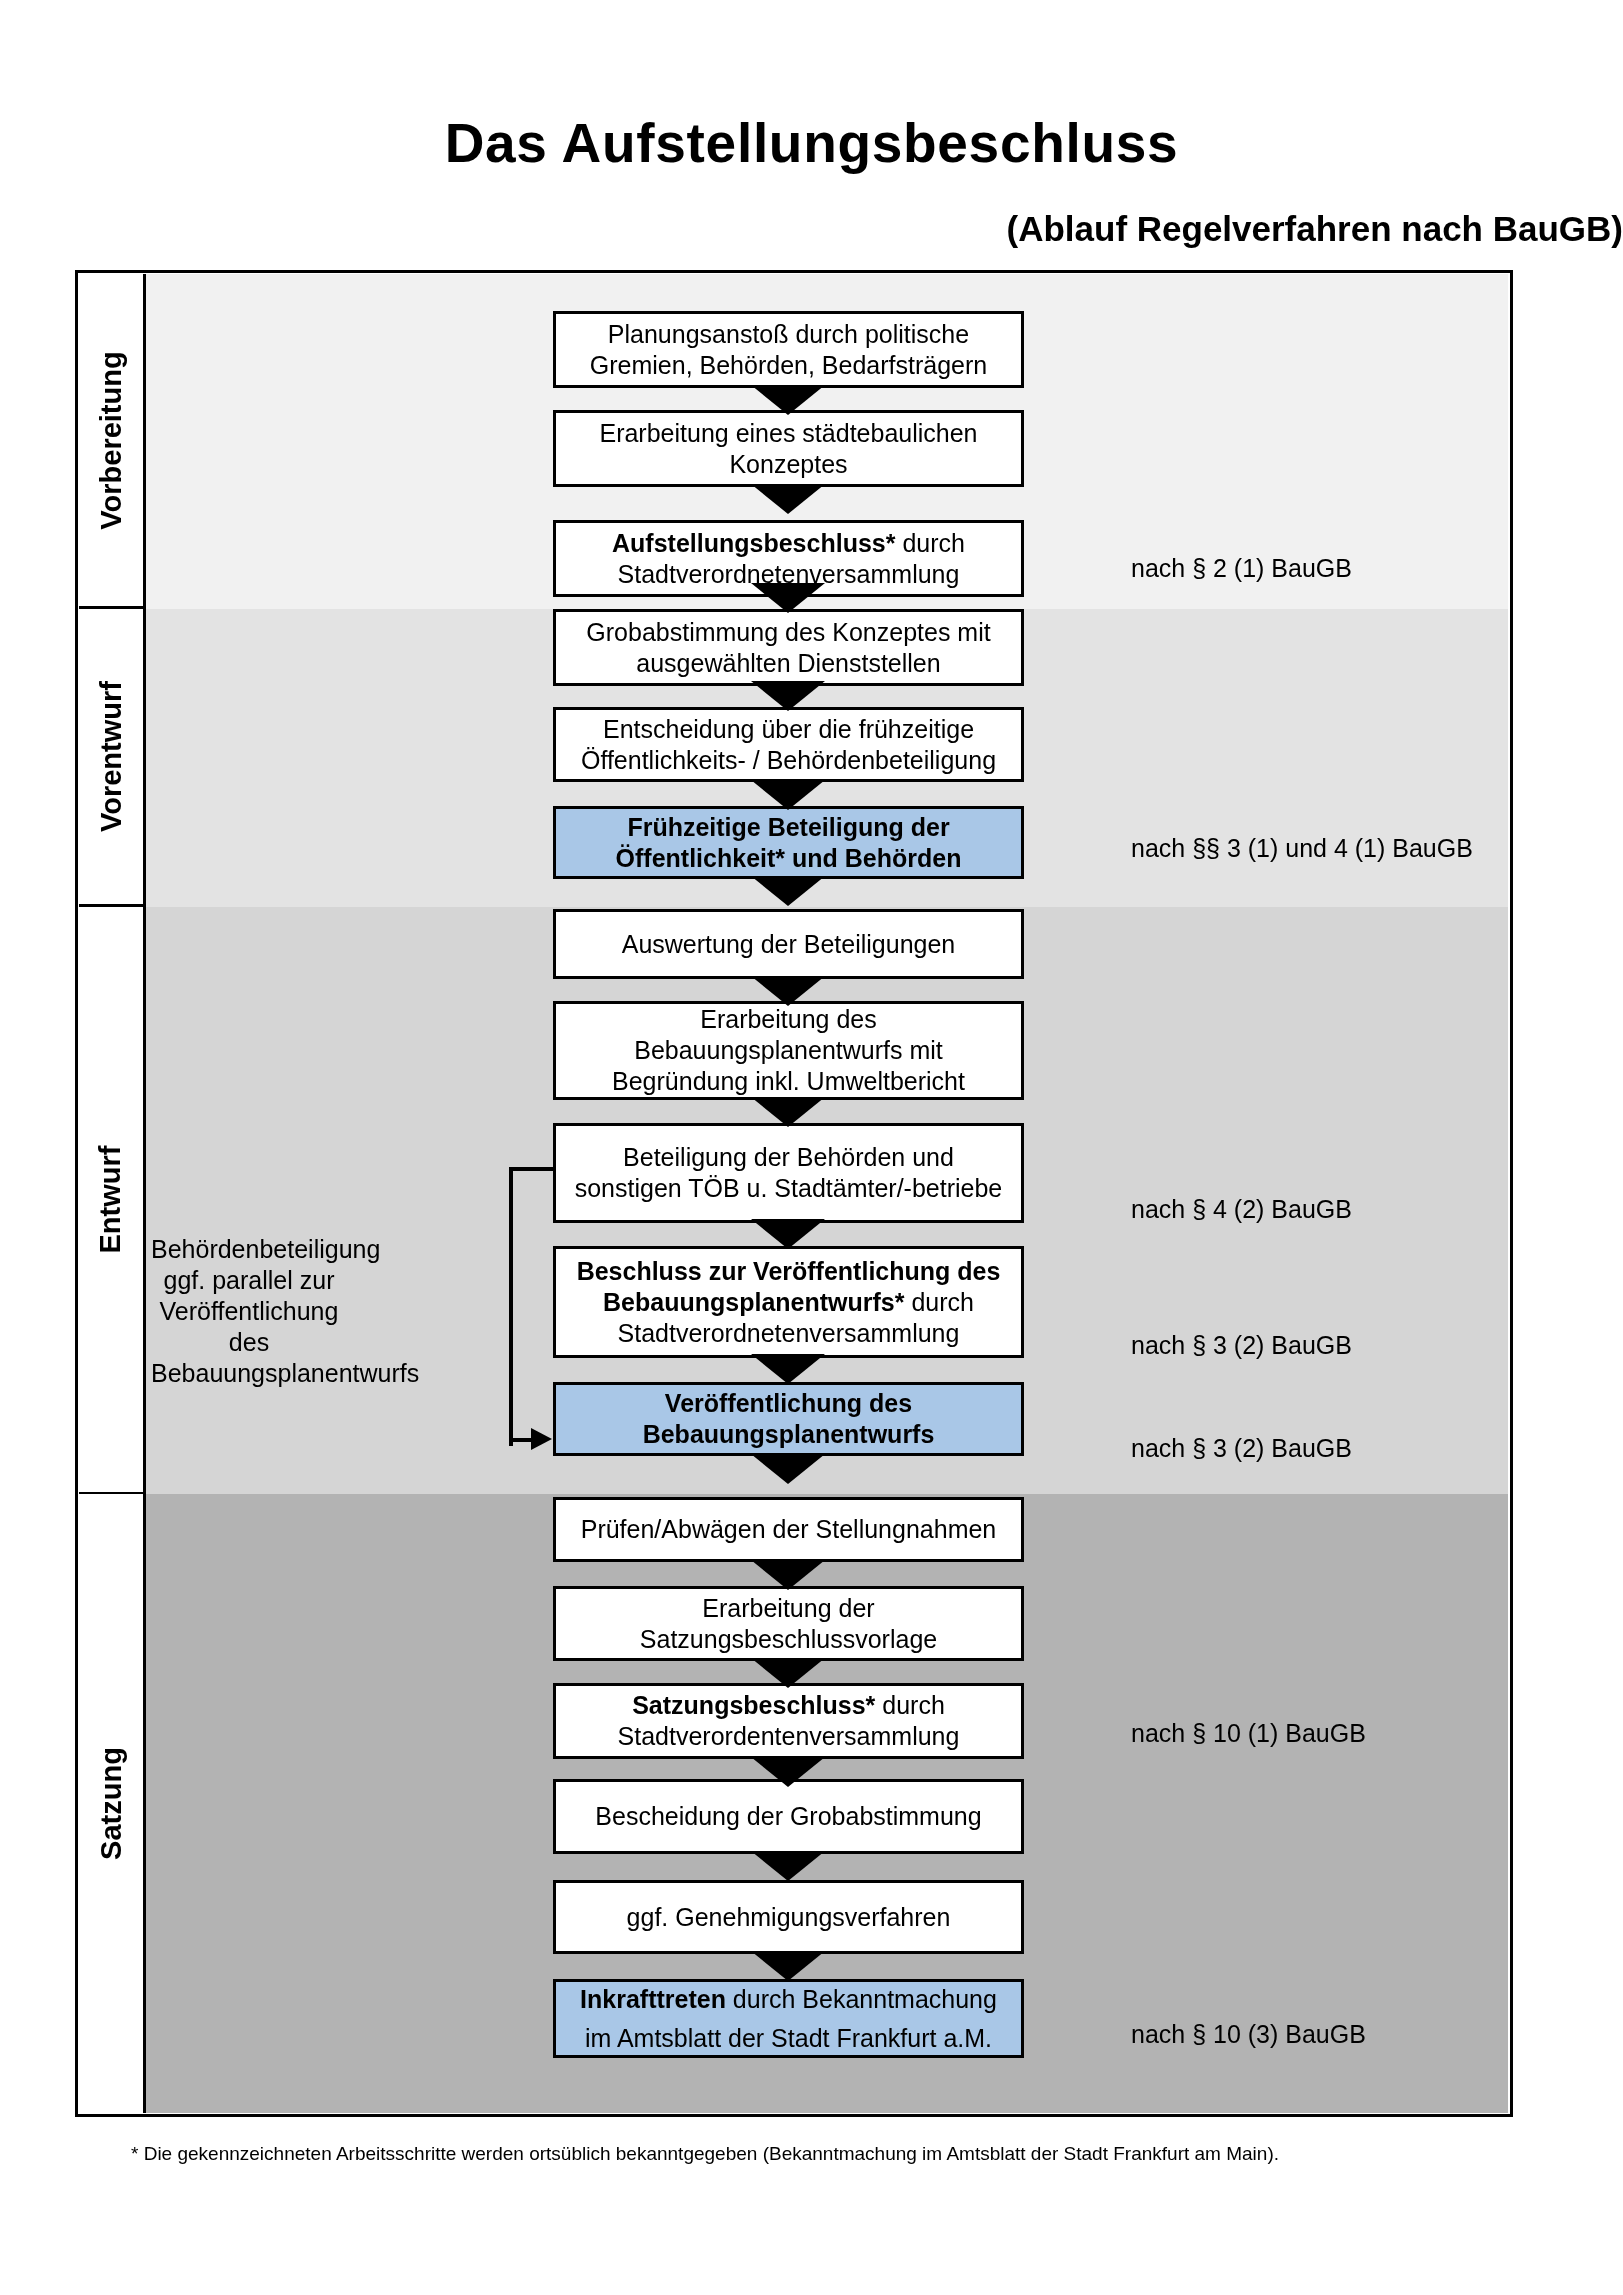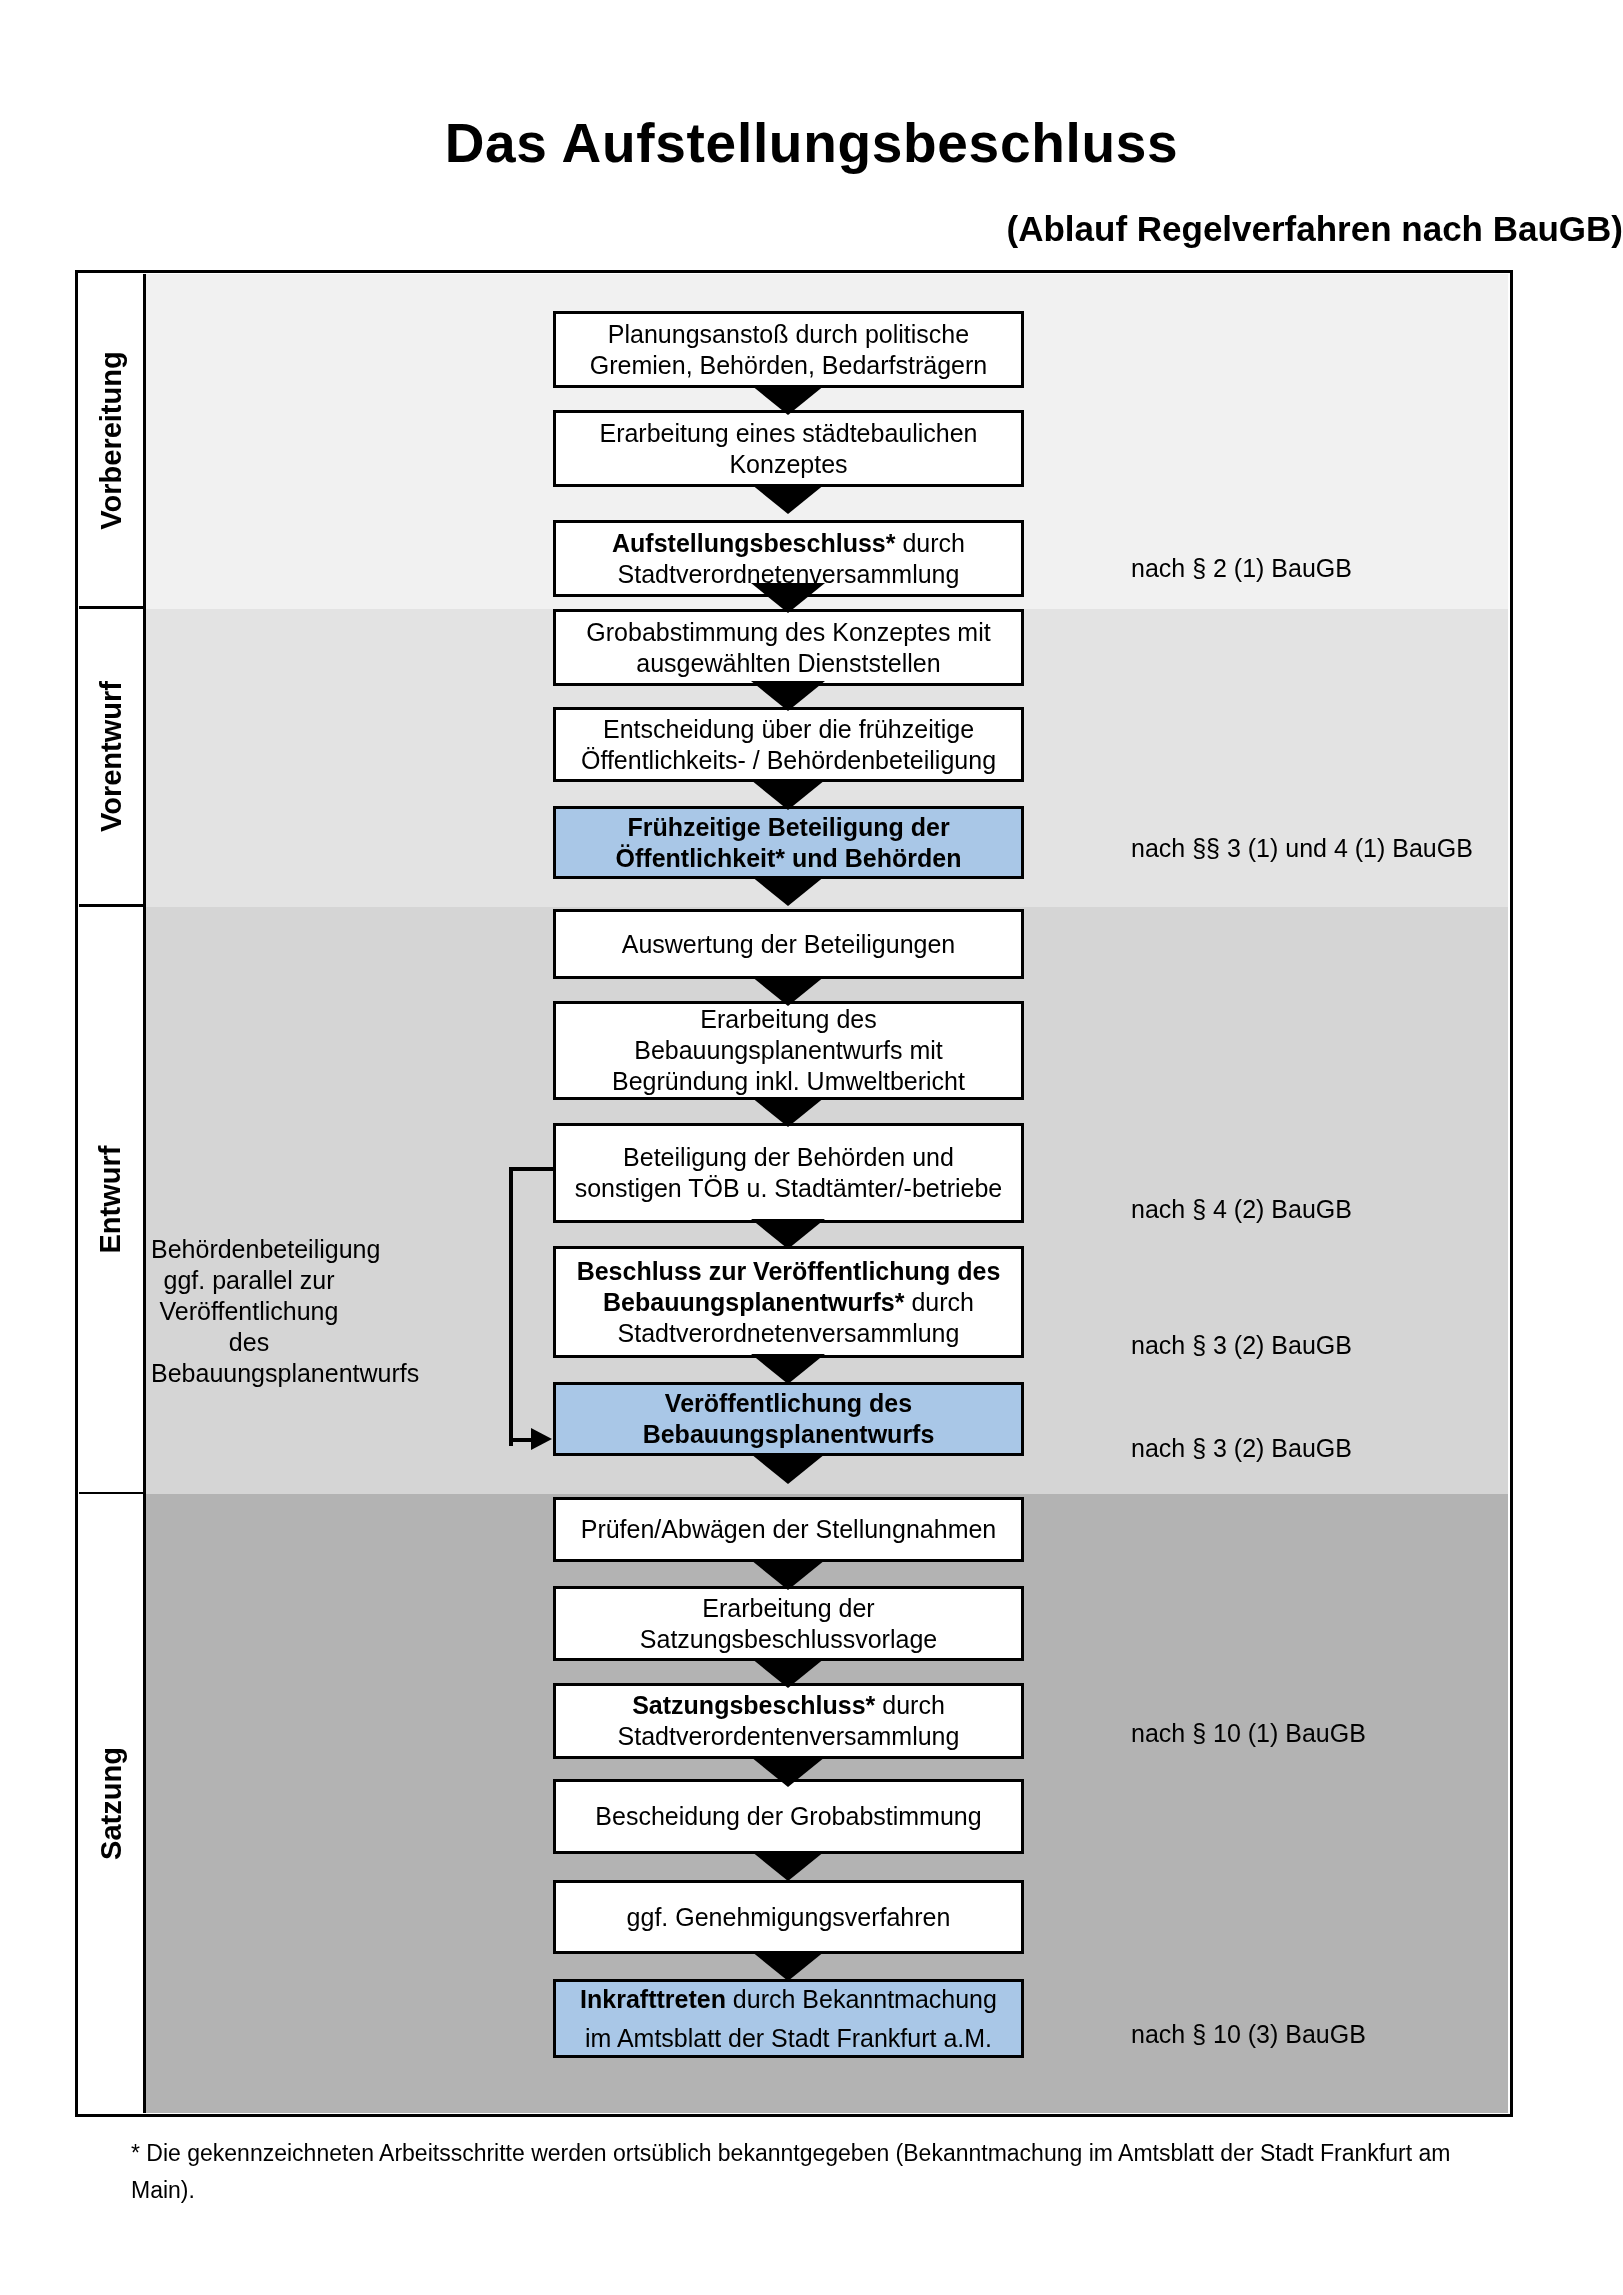--- a/index.html
+++ b/index.html
@@ -52,21 +52,21 @@
     font-size:25px;line-height:31px;text-align:center;
   }
   .conn{position:absolute;background:#000;}
   .conn-arrowhead{
     position:absolute;left:531px;top:1428px;width:0;height:0;
     border-top:11.8px solid transparent;border-bottom:11.8px solid transparent;
     border-left:21.6px solid #000;
   }
   .footnote{
     position:absolute;left:131px;top:2135px;width:1342px;
-    font-size:23px;line-height:37px;text-align:left;
+    font-size:19px;line-height:37px;text-align:left;
   }
 </style>
 </head>
 <body>
 
 <div class="title">Das Aufstellungsbeschluss</div>
 <div class="subtitle">(Ablauf Regelverfahren nach BauGB)</div>
 
 <div class="frame"></div>
 <div class="band" style="top:274px;height:335px;background:#f1f1f1;"></div>

